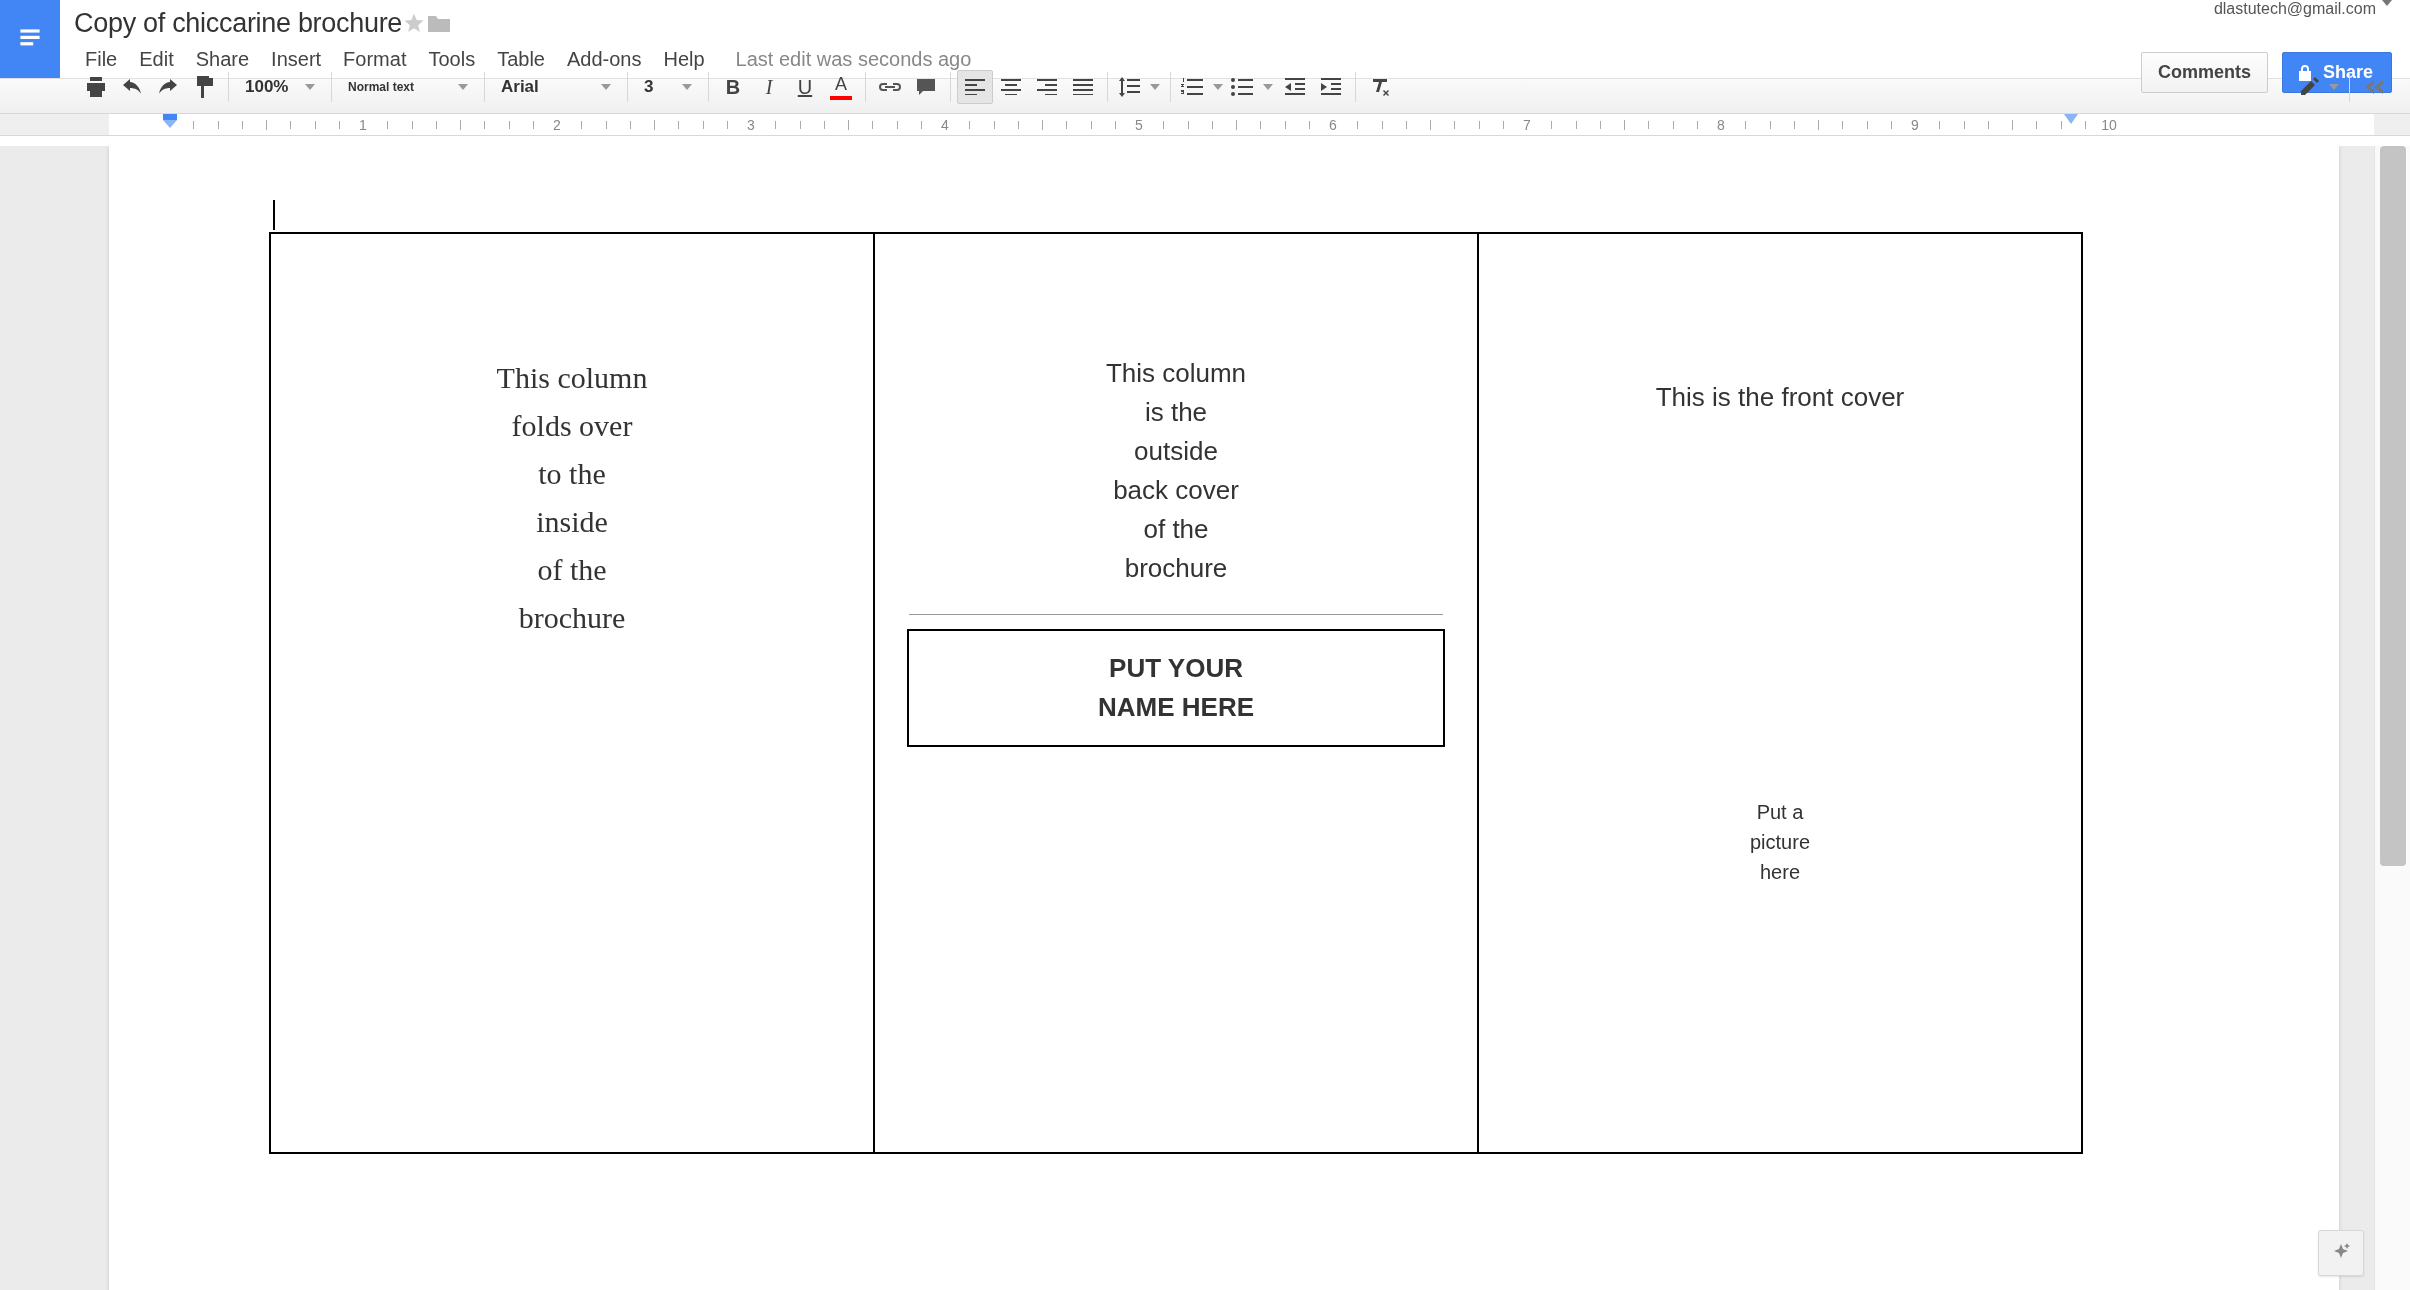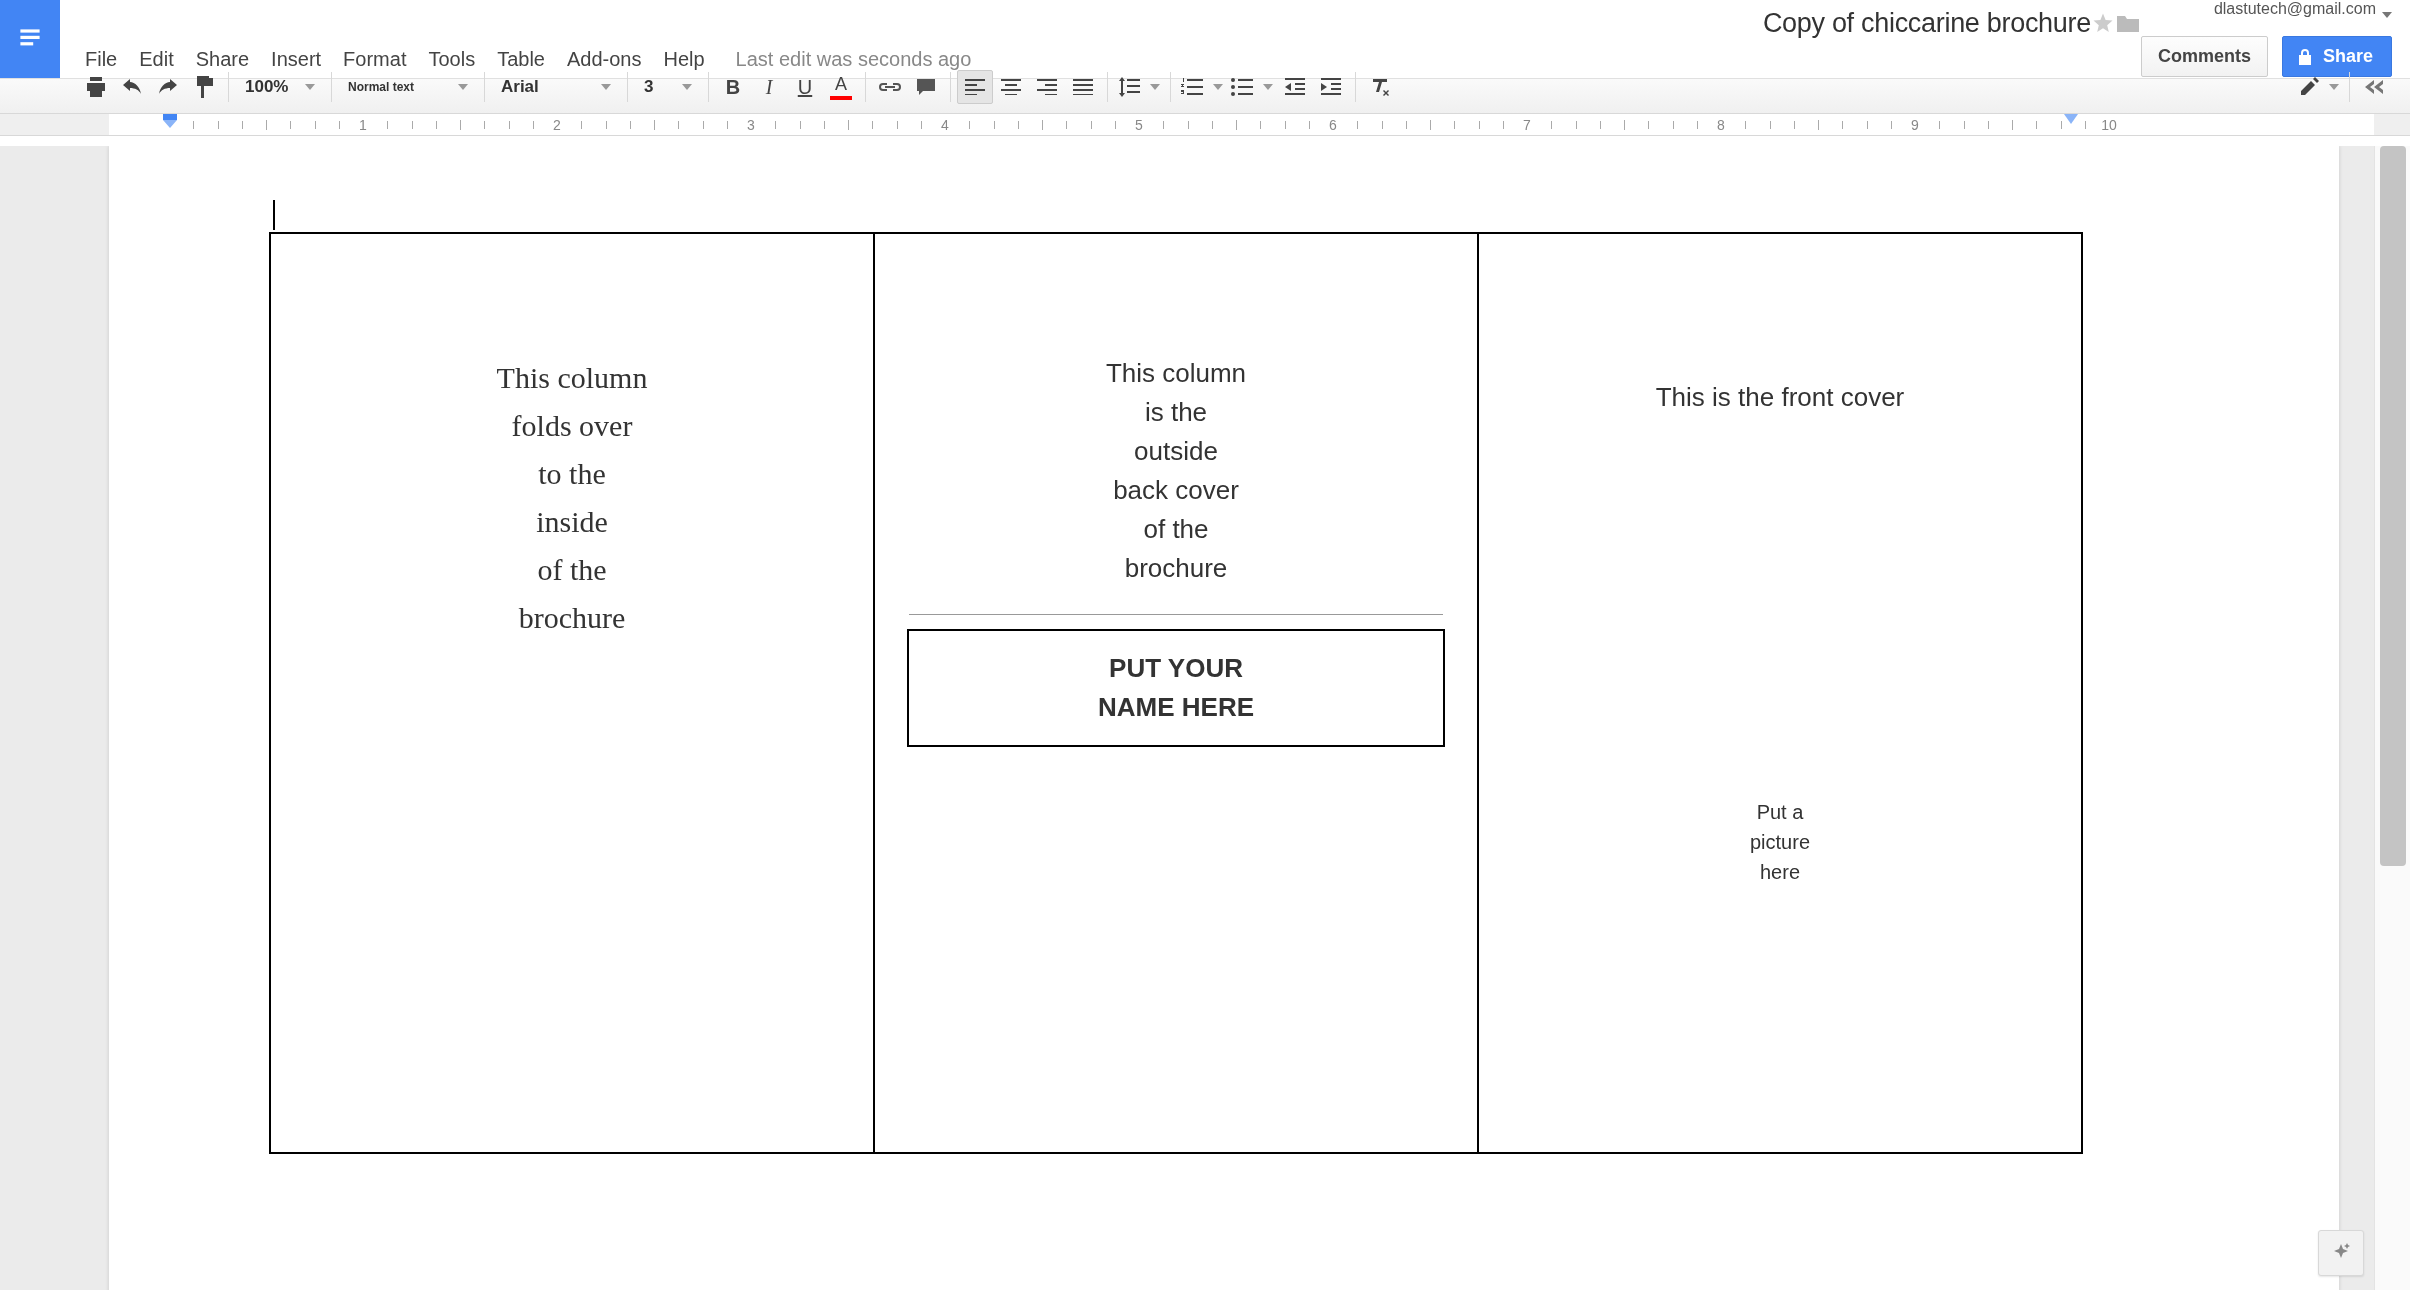--- a/index.html
+++ b/index.html
@@ -35,21 +35,20 @@
 }
 .header-main {
   flex: 1;
   padding: 6px 0 0 14px;
 }
 .title-row {
   display: flex;
   align-items: center;
   gap: 0;
   height: 34px;
-  justify-content: flex-end;
 }
 .doc-title {
   font-size: 27px;
   color: #333;
   font-weight: 400;
   letter-spacing: -0.3px;
 }
 .star-icon, .folder-icon {
   color: #bbb;
   fill: #bbb;
@@ -73,25 +72,25 @@
   color: #888;
 }
 .header-right {
   display: flex;
   align-items: center;
   gap: 14px;
   padding-top: 4px;
 }
 .user-email-wrap {
   display: flex;
-  align-items: flex-end;
+  align-items: flex-start;
   gap: 6px;
   font-size: 16px;
   color: #555;
-  margin-bottom: 14px;
+  margin-bottom: 30px;
   justify-content: flex-end;
 }
 .header-right-col { display:flex; flex-direction:column; align-items:flex-end;}
 .comments-btn {
   border: 1px solid #ccc;
   background: linear-gradient(#fdfdfd,#f2f2f2);
   padding: 9px 16px;
   font-size: 18px;
   font-weight: 700;
   color: #444;

